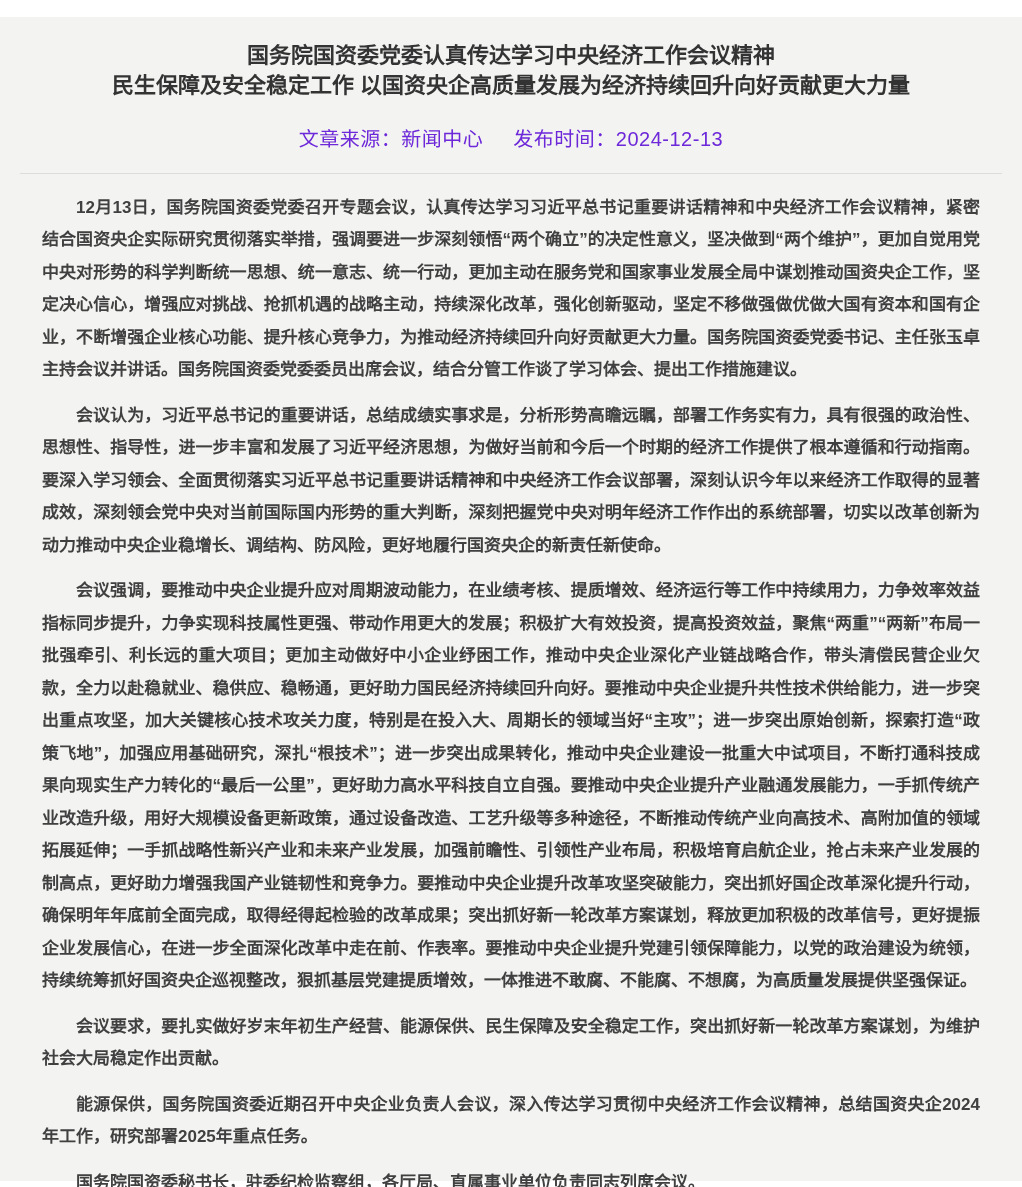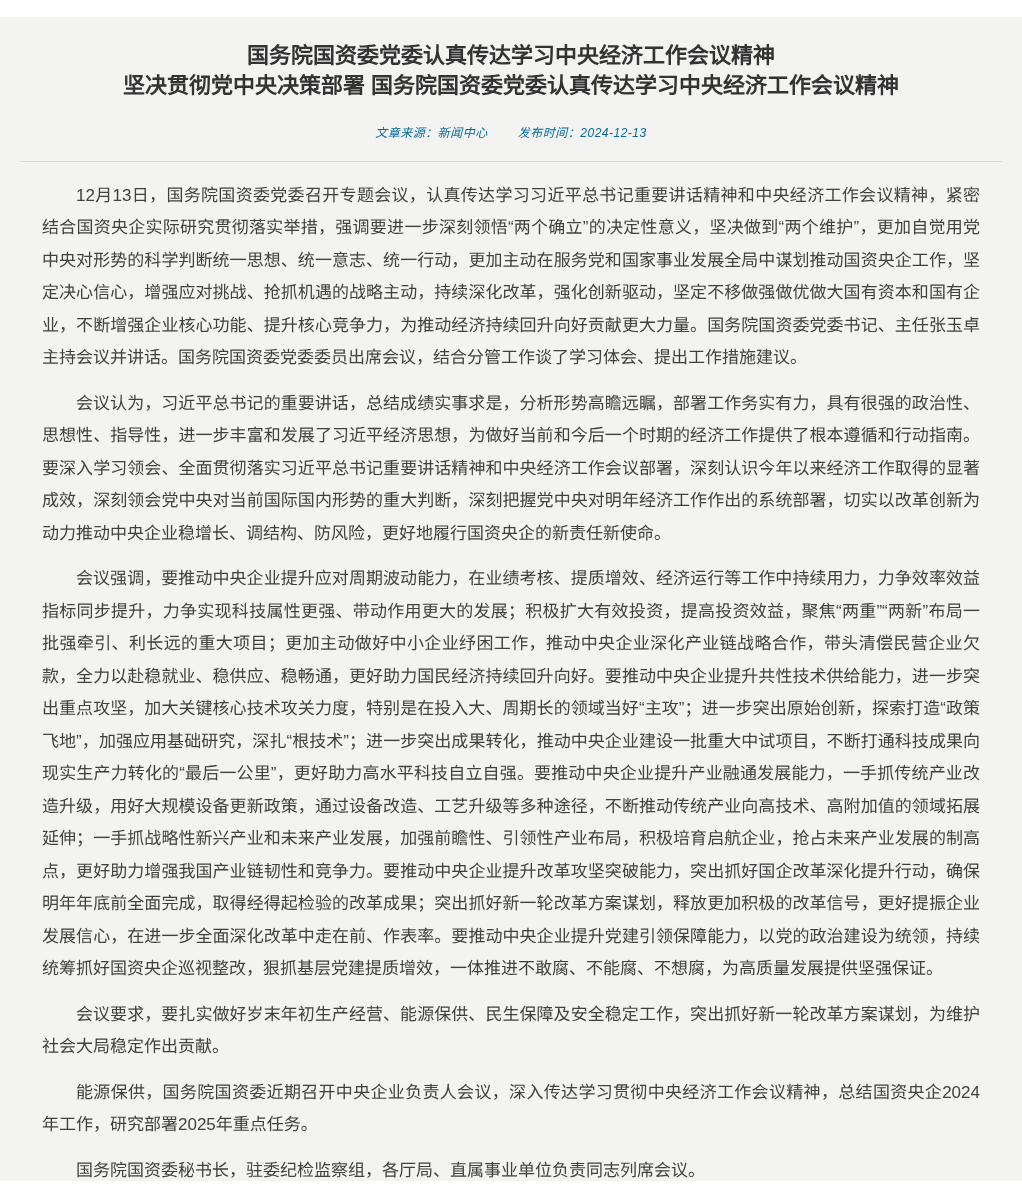--- a/index.html
+++ b/index.html
@@ -28,55 +28,55 @@
     font-weight: bold;
     color: #333333;
     line-height: 30px;
   }
   .article-title .title-line {
     display: block;
   }
   .article-meta {
     margin-top: 22px;
     text-align: center;
-    font-size: 12px;
-    color: #0369a1;
+    font-size: 20px;
+    color: #6d28d9;
     letter-spacing: 0.5px;
-    font-style: italic;
   }
   .article-meta .meta-item + .meta-item {
     margin-left: 30px;
   }
   .divider {
     border: none;
     border-top: 1px solid #dcdcdc;
     margin: 21px 20px 0 20px;
     height: 0;
   }
   .article-body {
     margin: 18px 42px 0 42px;
     font-size: 17px;
     color: #404040;
     text-align: justify;
   }
   .article-body p.body-para {
     line-height: 32.5px;
     text-indent: 2em;
     margin: 0 0 13px 0;
+    font-weight: bold;
   }
 </style>
 </head>
 <body>
 
 <div class="viewport">
   <div class="page-panel">
 
     <h1 class="article-title">
       <span class="title-line">国务院国资委党委认真传达学习中央经济工作会议精神</span>
-      <span class="title-line">坚决贯彻党中央决策部署 国务院国资委党委认真传达学习中央经济工作会议精神</span>
+      <span class="title-line">民生保障及安全稳定工作 以国资央企高质量发展为经济持续回升向好贡献更大力量</span>
     </h1>
 
     <div class="article-meta">
       <span class="meta-item"><span>文章来源：</span><span>新闻中心</span></span><span class="meta-item"><span>发布时间：</span><span>2024-12-13</span></span>
     </div>
 
     <hr class="divider">
 
     <div class="article-body">
         <p class="body-para">12月13日，国务院国资委党委召开专题会议，认真传达学习习近平总书记重要讲话精神和中央经济工作会议精神，紧密结合国资央企实际研究贯彻落实举措，强调要进一步深刻领悟“两个确立”的决定性意义，坚决做到“两个维护”，更加自觉用党中央对形势的科学判断统一思想、统一意志、统一行动，更加主动在服务党和国家事业发展全局中谋划推动国资央企工作，坚定决心信心，增强应对挑战、抢抓机遇的战略主动，持续深化改革，强化创新驱动，坚定不移做强做优做大国有资本和国有企业，不断增强企业核心功能、提升核心竞争力，为推动经济持续回升向好贡献更大力量。国务院国资委党委书记、主任张玉卓主持会议并讲话。国务院国资委党委委员出席会议，结合分管工作谈了学习体会、提出工作措施建议。</p>

